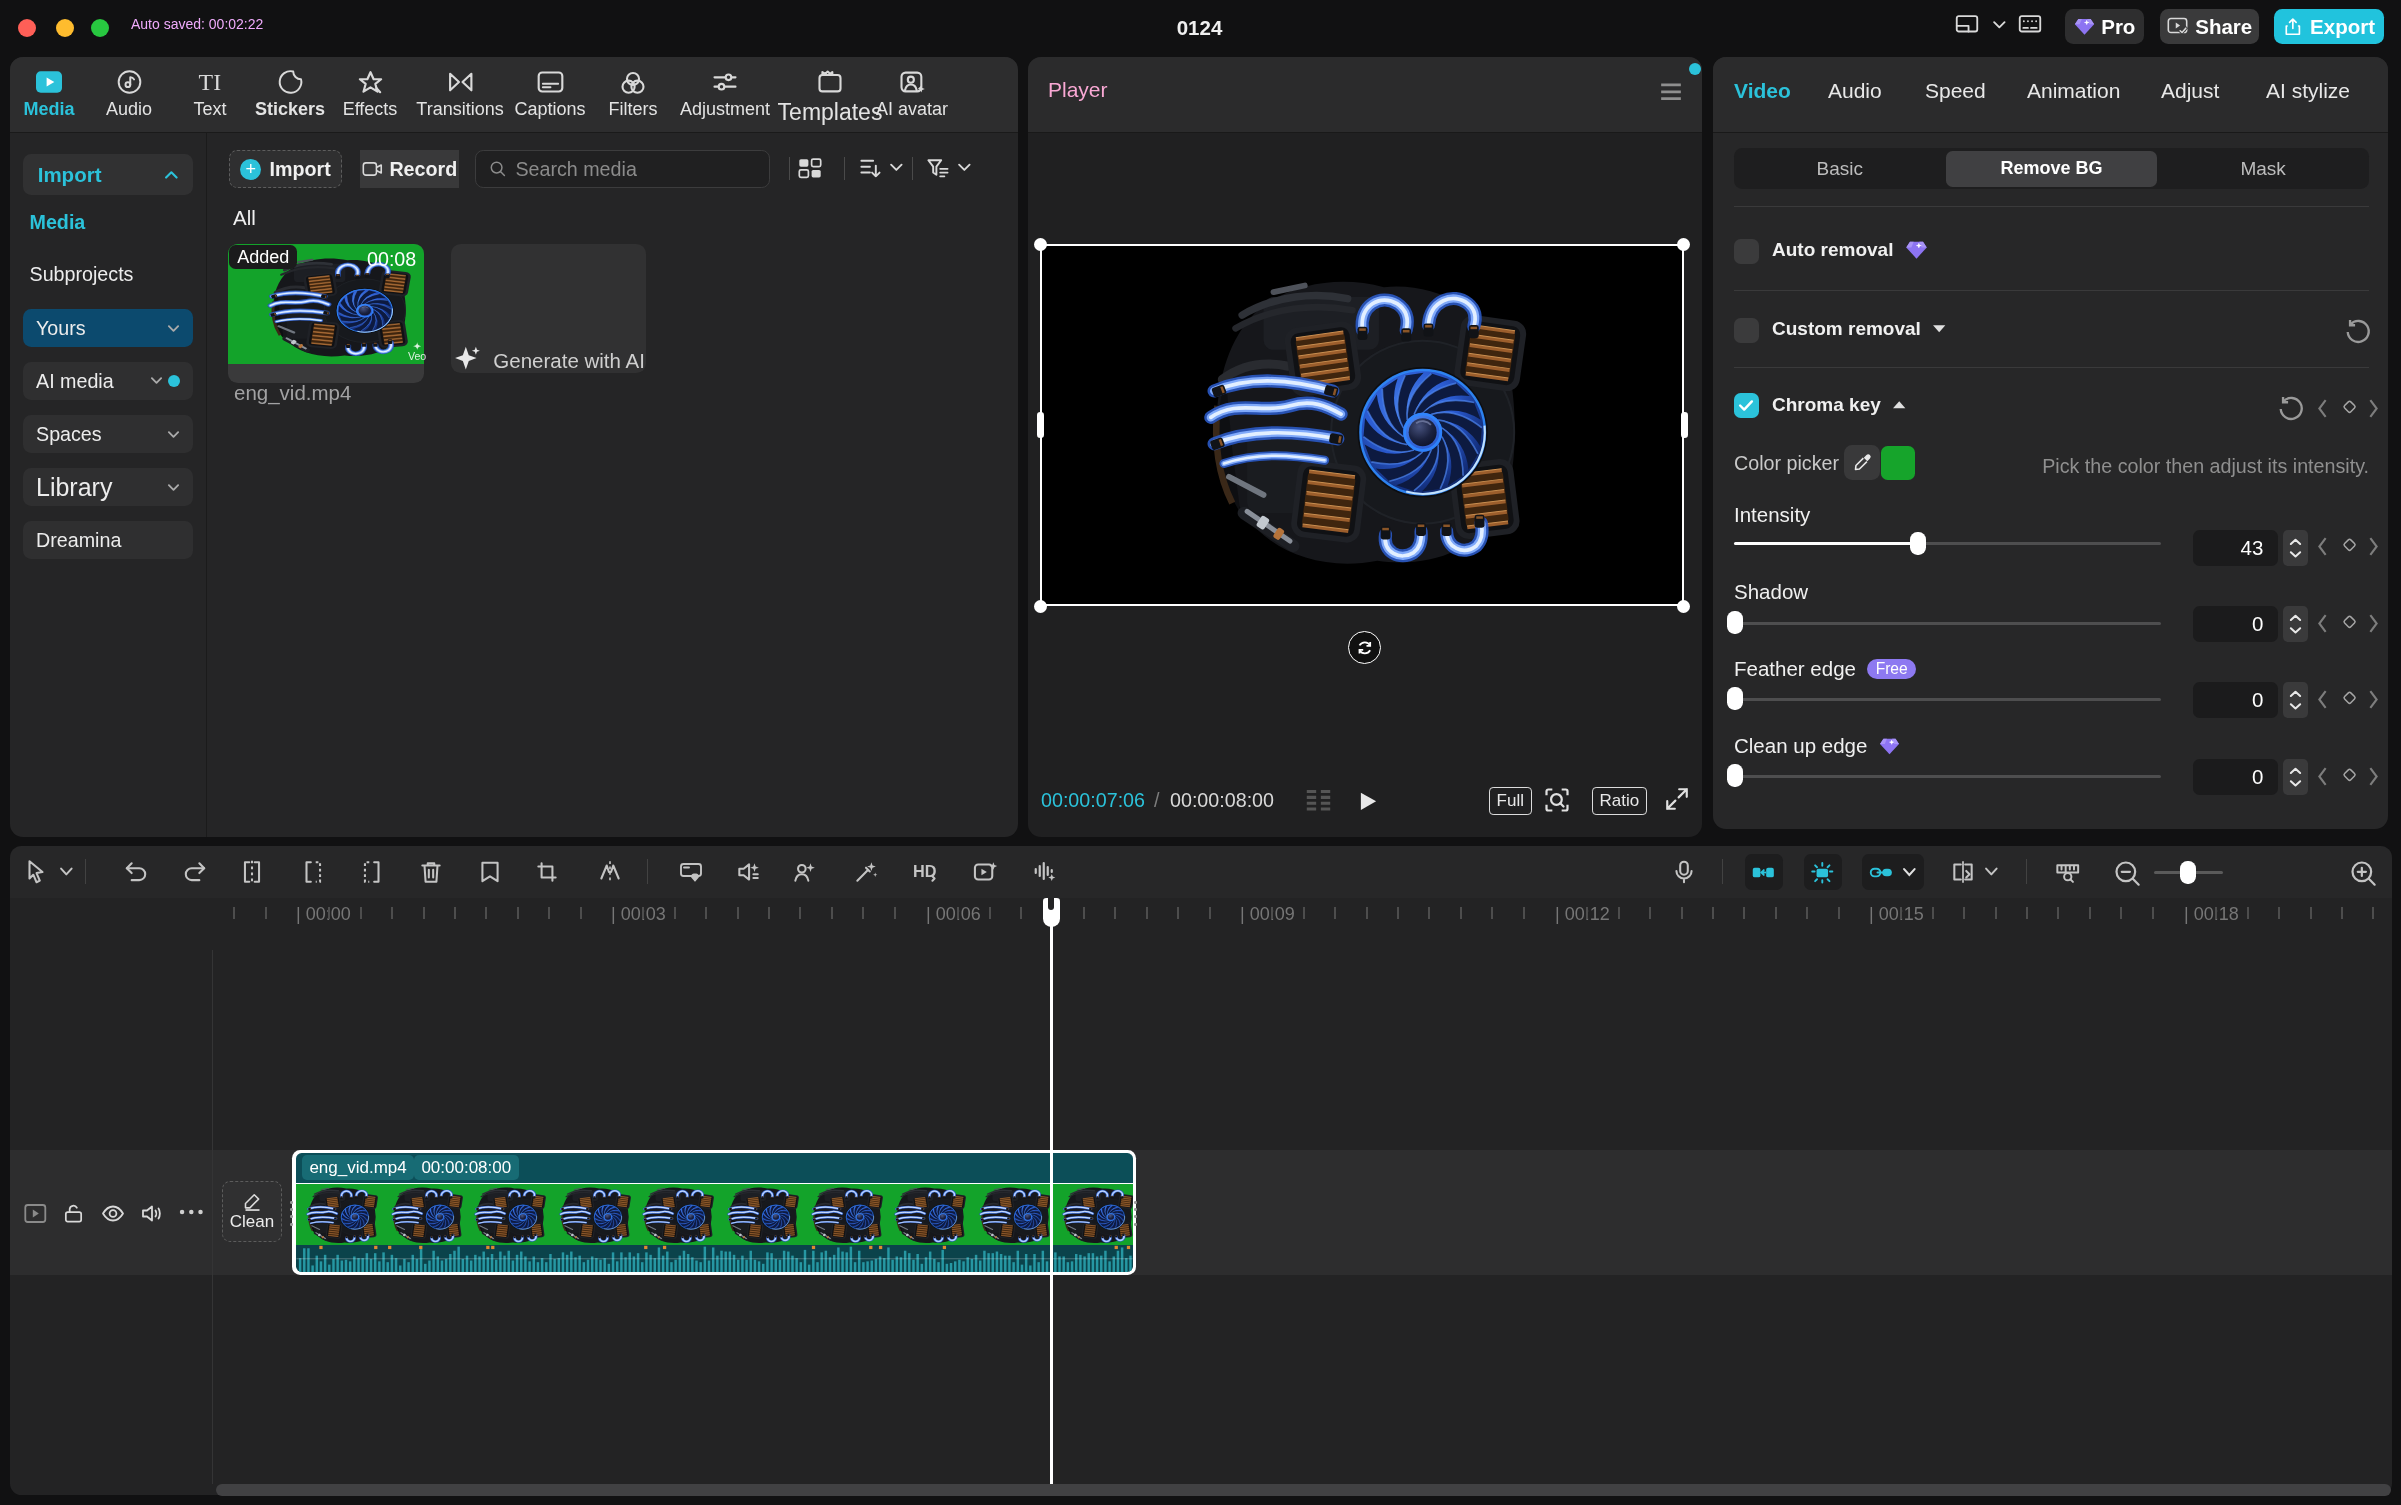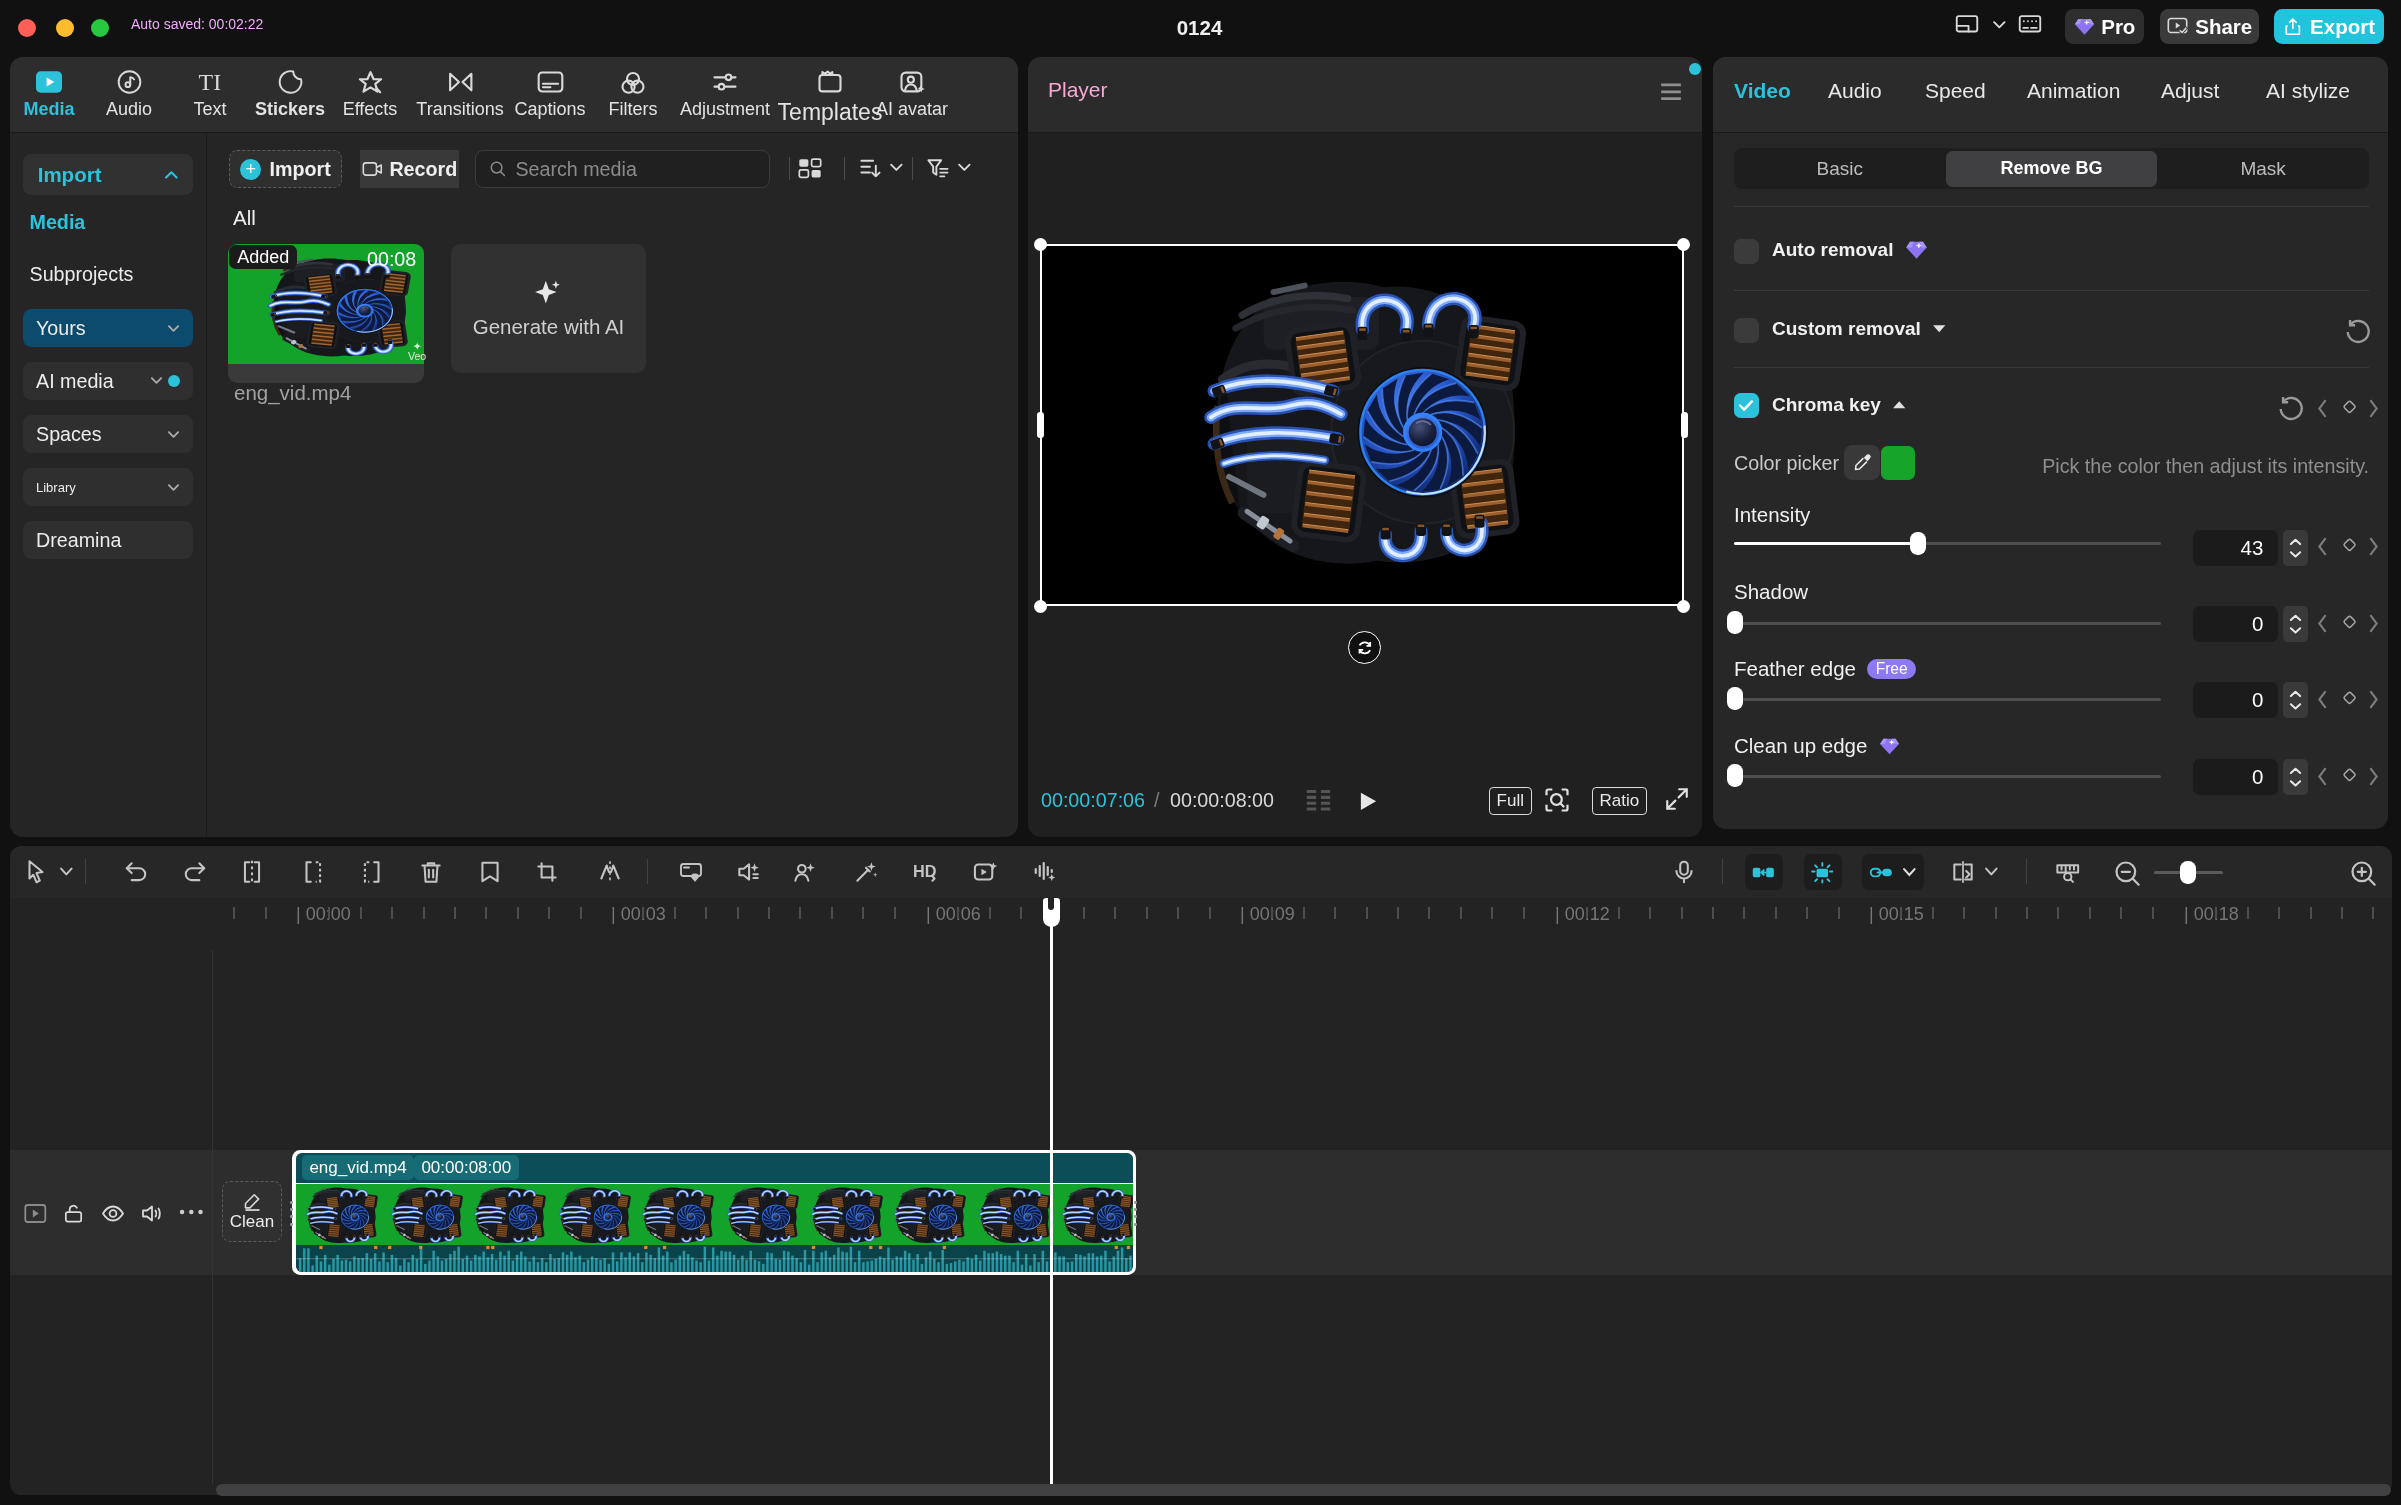--- a/index.html
+++ b/index.html
@@ -359,21 +359,21 @@
         <span style="width:12.3px;height:12.3px;border-radius:50%;background:#2bc2da;display:inline-block"></span>
       </span>
     </div>
     <div style="position:absolute;left:23px;top:415px;width:170px;height:38px;background:#2f2f30;border-radius:8.2px;display:flex;align-items:center;justify-content:space-between;padding:0 13px;box-sizing:border-box">
       <span style="font-size:19.7px;color:#ececec">Spaces</span>
       <svg width="13" height="9" viewBox="0 0 14 9" fill="none">
         <path d="M2 2 L7 7 L12 2" stroke="#aaa" stroke-width="2" stroke-linecap="round" stroke-linejoin="round"></path>
       </svg>
     </div>
     <div style="position:absolute;left:23px;top:468px;width:170px;height:38px;background:#2f2f30;border-radius:8.2px;display:flex;align-items:center;justify-content:space-between;padding:0 13px;box-sizing:border-box">
-      <span style="font-size:13px;color:#ececec">Library</span>
+      <span style="font-size:25px;color:#ececec">Library</span>
       <svg width="13" height="9" viewBox="0 0 14 9" fill="none">
         <path d="M2 2 L7 7 L12 2" stroke="#aaa" stroke-width="2" stroke-linecap="round" stroke-linejoin="round"></path>
       </svg>
     </div>
     <div style="position:absolute;left:23px;top:521px;width:170px;height:38px;background:#2f2f30;border-radius:8.2px;display:flex;align-items:center;justify-content:space-between;padding:0 13px;box-sizing:border-box">
       <span style="font-size:19.7px;color:#ececec">Dreamina</span>
     </div>
 <div style="position:absolute;left:229px;top:150px;width:113px;height:38px;background:#2f2f30;border:1.6px dashed #5d5d5d;border-radius:8.2px;display:flex;align-items:center;justify-content:center;gap:8.2px;box-sizing:border-box">
       <span style="width:21px;height:21px;border-radius:50%;background:#2bc2da;display:flex;align-items:center;justify-content:center;color:#fff;font-size:18px;line-height:21px">+</span>
       <span style="font-size:19.7px;font-weight:700;color:#f0f0f0">Import</span>
@@ -419,21 +419,21 @@
     <div style="position:absolute;left:228px;top:244px;width:196px;height:139px;background:#3a3a3b;border-radius:9.8px"></div>
     <div style="position:absolute;left:228px;top:244px;width:196px;height:120px;background:#13a32a;border-radius:9.8px 9.8px 0 0;overflow:hidden">
       <svg style="position:absolute;left:33px;top:9.8px" width="154" height="106" viewBox="0 0 420 370" preserveAspectRatio="none">
         <use href="#engine"></use>
       </svg>
     </div>
     <div style="position:absolute;left:229px;top:245px;background:#1b1b1c;border-radius:6.6px;padding:1.6px 8.2px;font-size:18px;color:#fff">Added</div>
     <div style="position:absolute;left:367px;top:248px;font-size:19.7px;color:#fff">00:08</div>
     <div style="position:absolute;left:408px;top:342px;font-size:10.6px;color:rgba(255,255,255,.85);text-align:center;line-height:9.8px">✦<br>Veo</div>
     <div style="position:absolute;left:234px;top:381px;font-size:20.5px;color:#a2a2a3">eng_vid.mp4</div>
-    <div style="position:absolute;left:451px;top:244px;width:195px;height:129px;background:#313132;border-radius:9.8px;display:flex;flex-direction:column;align-items:center;justify-content:center;gap:8.2px">
+    <div style="position:absolute;left:451px;top:244px;width:195px;height:129px;background:#313132;border-radius:9.8px;display:flex;align-items:flex-end;justify-content:center;gap:8.2px">
       <svg width="33" height="29.5" viewBox="0 0 24 22" fill="none">
         <path d="M10 2 L12.2 8.3 L18 10.5 L12.2 12.7 L10 19 L7.8 12.7 L2 10.5 L7.8 8.3 Z" fill="#e8e8e8"></path>
         <path d="M17.5 2 L18.3 4.2 L20.5 5 L18.3 5.8 L17.5 8 L16.7 5.8 L14.5 5 L16.7 4.2 Z" fill="#e8e8e8"></path>
       </svg>
       <span style="font-size:20.5px;color:#cfcfcf">Generate with AI</span>
     </div>
 <div style="position:absolute;left:1048px;top:78px;font-size:21px;color:#f9a8d4">Player</div>
     <svg style="position:absolute;left:1658px;top:82px;" width="26" height="19.7" viewBox="0 0 24 20" fill="none">
       <path d="M2 3 H22 M2 10 H22 M2 17 H22" stroke="#8f8f8f" stroke-width="2.8"></path>
     </svg>

